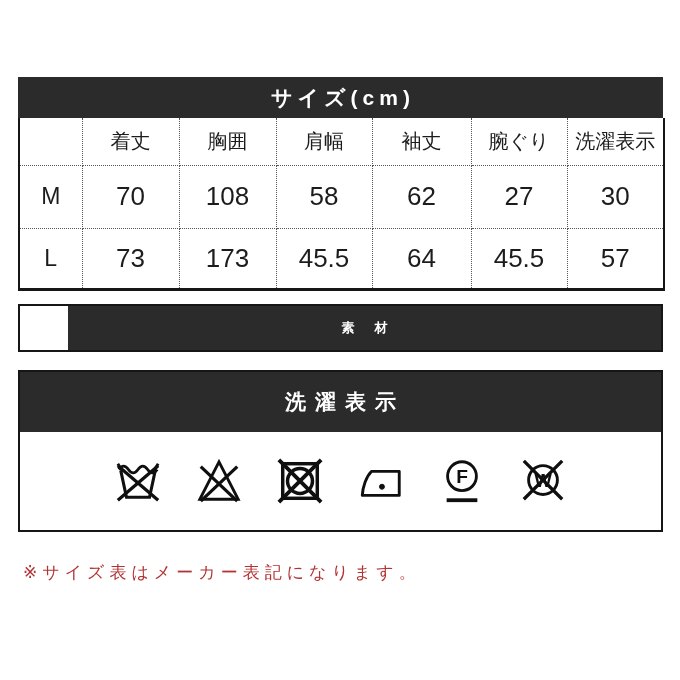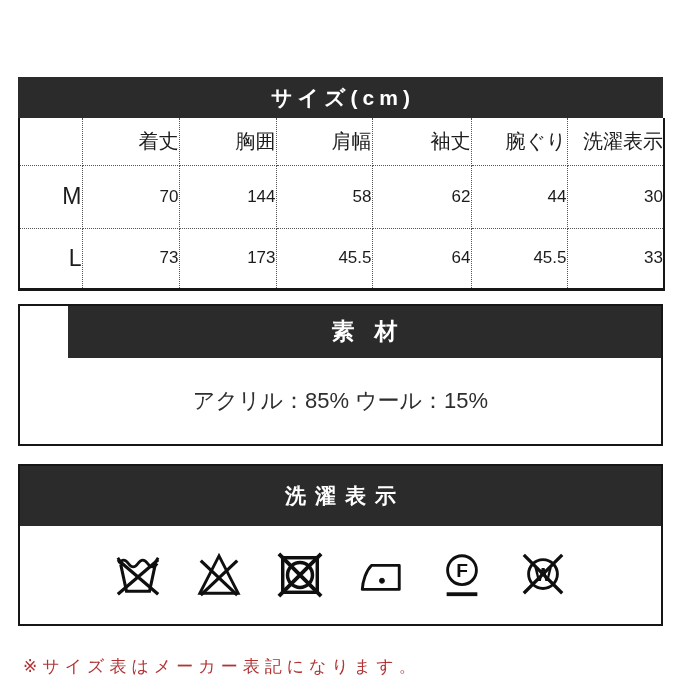--- a/index.html
+++ b/index.html
@@ -10,36 +10,36 @@
   }
   .content{
     position:absolute;left:18px;top:77px;width:645px;
   }
   
   .bar{
     background:#2b2b2b;color:#ffffff;font-weight:bold;
     display:flex;align-items:center;justify-content:center;
   }
   .bar.size{height:41px;font-size:21px;letter-spacing:5px;text-indent:5px;}
-  .bar.material{height:52px;font-size:23px;letter-spacing:20px;text-indent:20px;margin-left:48px;}
+  .bar.material{height:44px;font-size:13px;letter-spacing:20px;text-indent:20px;margin-left:48px;}
   .bar.care{height:60px;font-size:21px;letter-spacing:9px;text-indent:9px;}
   
   table.size-table{
     width:645px;border-collapse:collapse;table-layout:fixed;
     border:2px solid #161616;border-top:none;border-bottom-width:3px;
   }
   table.size-table th,table.size-table td{
-    border:1px dotted #555;text-align:right;vertical-align:middle;
+    border:1px dotted #555;text-align:center;vertical-align:middle;
     font-weight:normal;color:#1c1c1c;padding:0;
   }
   table.size-table tr.head-row th{border-top:none;font-size:20px;}
   table.size-table tr.head-row{height:47px;}
   table.size-table tr.row-m{height:63px;}
   table.size-table tr.row-l{height:61px;}
-  table.size-table td{font-size:17px;}
+  table.size-table td{font-size:26px;}
   table.size-table th.rowlabel{font-size:23px;}
   
   .box{border:2px solid #161616;}
   .box.material{margin-top:13px;}
   .box.care{margin-top:18px;}
   .material-body{
     height:86px;display:flex;align-items:center;justify-content:center;
     font-size:22px;color:#2e2e2e;
   }
   .care-body{
@@ -78,44 +78,43 @@
         <th>着丈</th>
         <th>胸囲</th>
         <th>肩幅</th>
         <th>袖丈</th>
         <th>腕ぐり</th>
         <th>洗濯表示</th>
       </tr>
       <tr class="row-m">
         <th class="rowlabel">M</th>
         <td>70</td>
-        <td>144</td>
+        <td>108</td>
         <td>58</td>
         <td>62</td>
-        <td>44</td>
+        <td>27</td>
         <td>30</td>
       </tr>
       <tr class="row-l">
         <th class="rowlabel">L</th>
         <td>73</td>
         <td>173</td>
         <td>45.5</td>
         <td>64</td>
         <td>45.5</td>
-        <td>33</td>
+        <td>57</td>
       </tr>
     </tbody>
       </table>
   </div>
 
   <div class="box material">
     <div class="bar material">
       <span>素材</span>
     </div>
-    <div class="material-body">アクリル：85% ウール：15%</div>
   </div>
 
   <div class="box care">
     <div class="bar care">
       <span>洗濯表示</span>
     </div>
     <div class="care-body">
 
       <svg class="ic" width="52" height="48" viewBox="0 0 50 50">
         <path d="M5,13 Q10,6 15,13 Q20,20 25,13 Q30,6 35,13 Q40,20 45,13" fill="none" stroke-width="3"></path>

